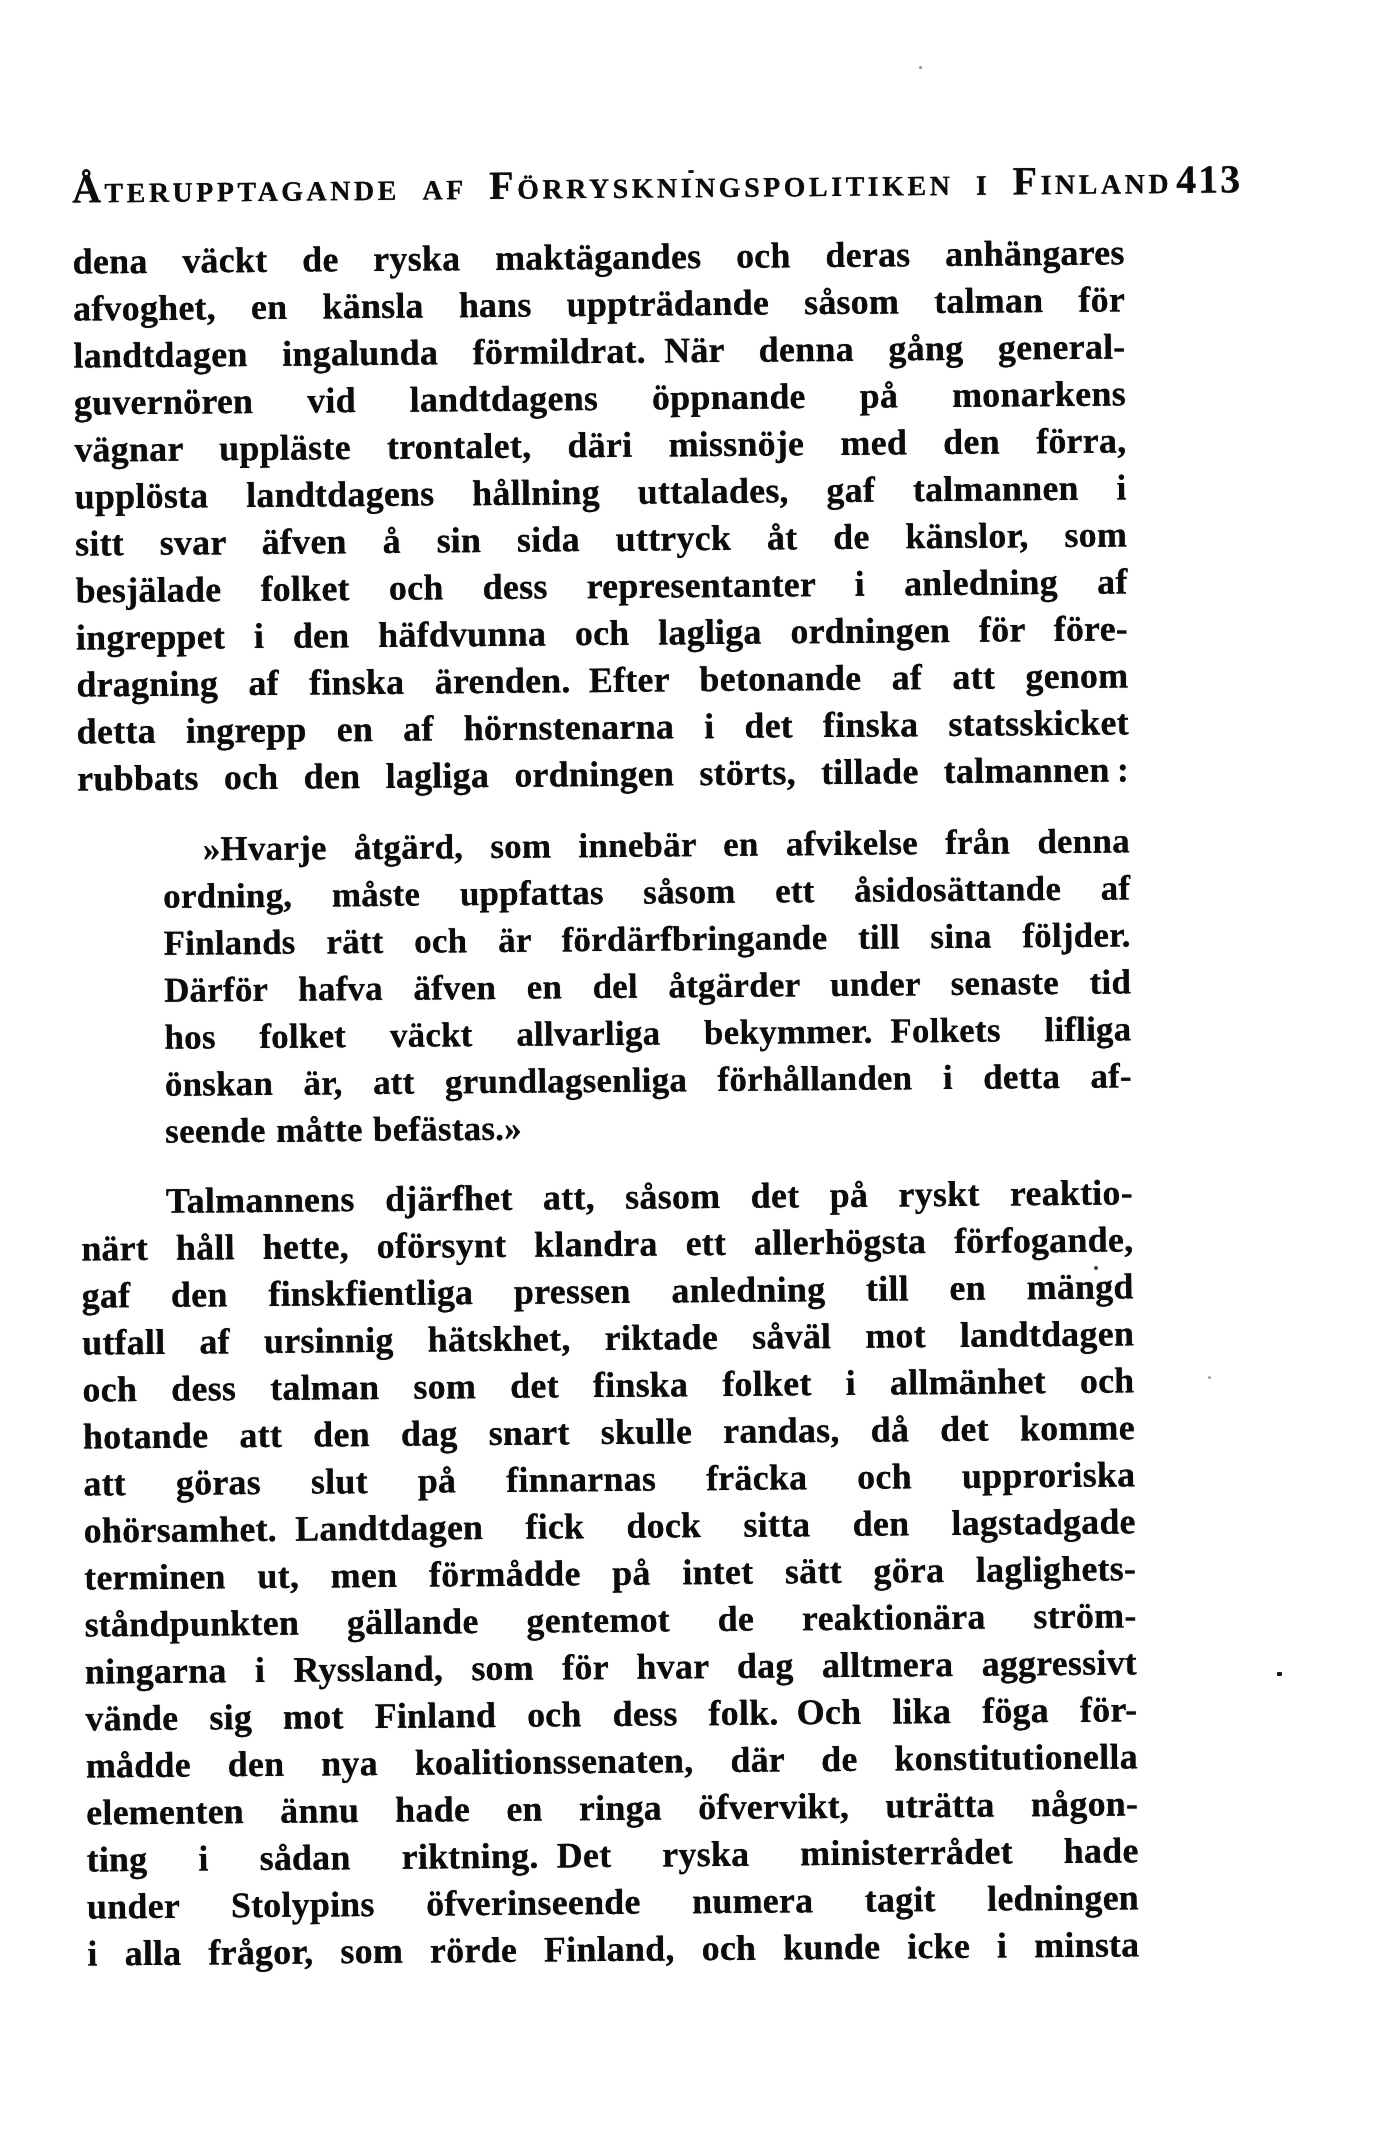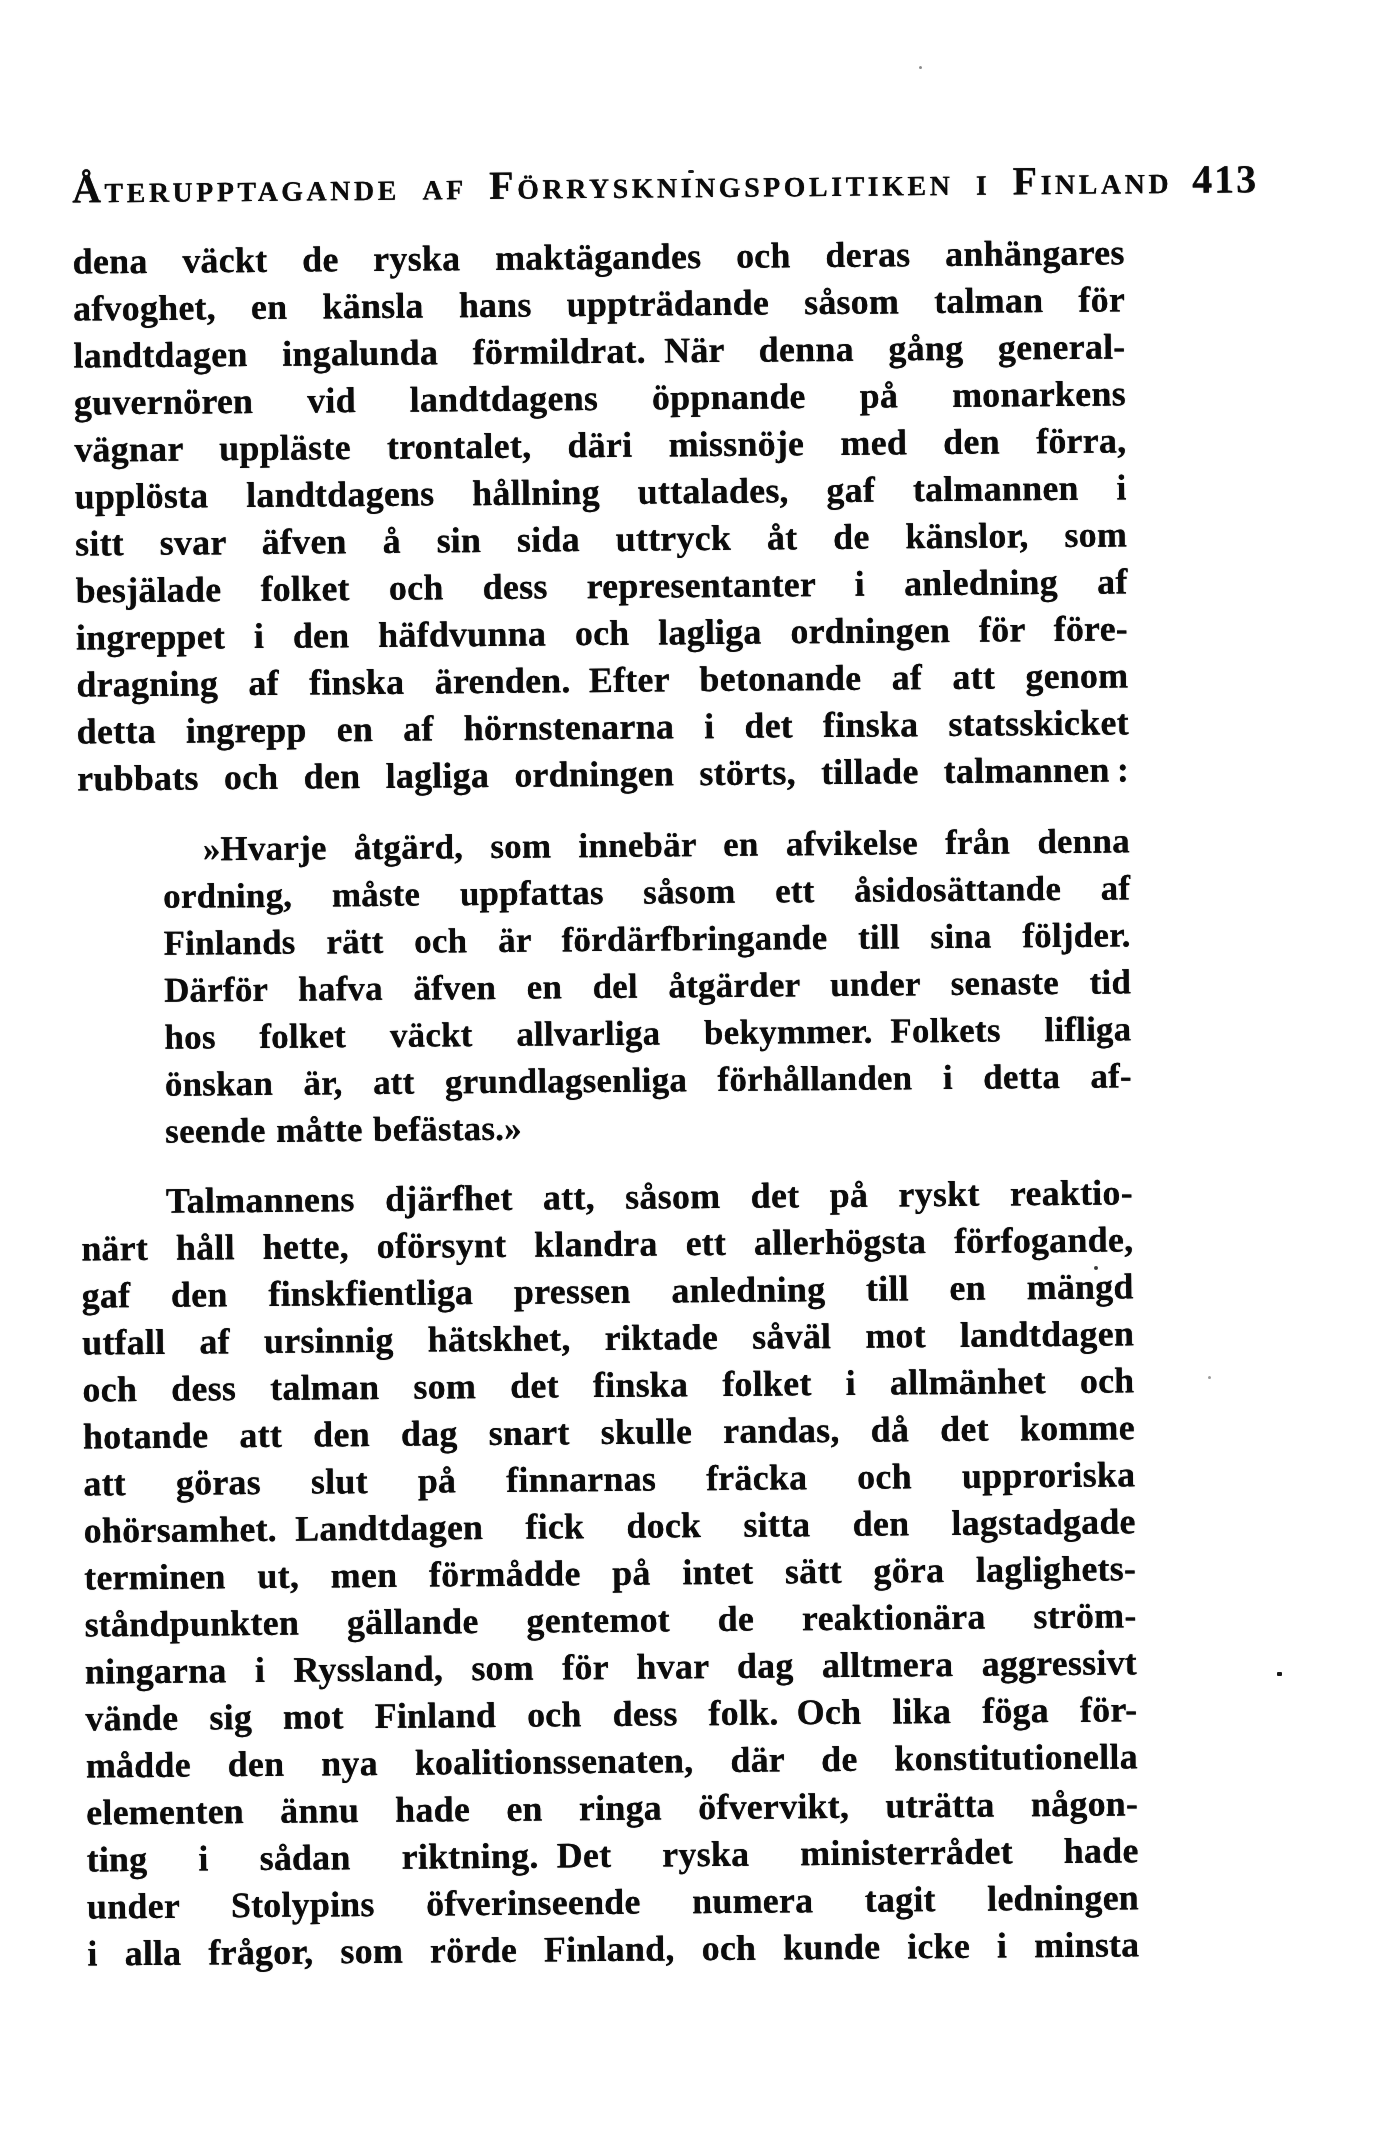--- a/index.html
+++ b/index.html
@@ -42,21 +42,21 @@
     width: 100%;
     text-align: center;
     font-variant: small-caps;
     font-size: 40px;
     line-height: 44px;
     letter-spacing: 3.5px;
     word-spacing: 9px;
     white-space: nowrap;
   }
   .running-header .pagenum {
-    margin-left: 20px;
+    margin-left: 4px;
     letter-spacing: 2px;
   }
   .para, .quote {
     position: absolute;
     left: 0;
     width: 1052px;
     font-size: 36px;
     line-height: 47px;
     letter-spacing: 0.2px;
     word-spacing: 1.5px;

